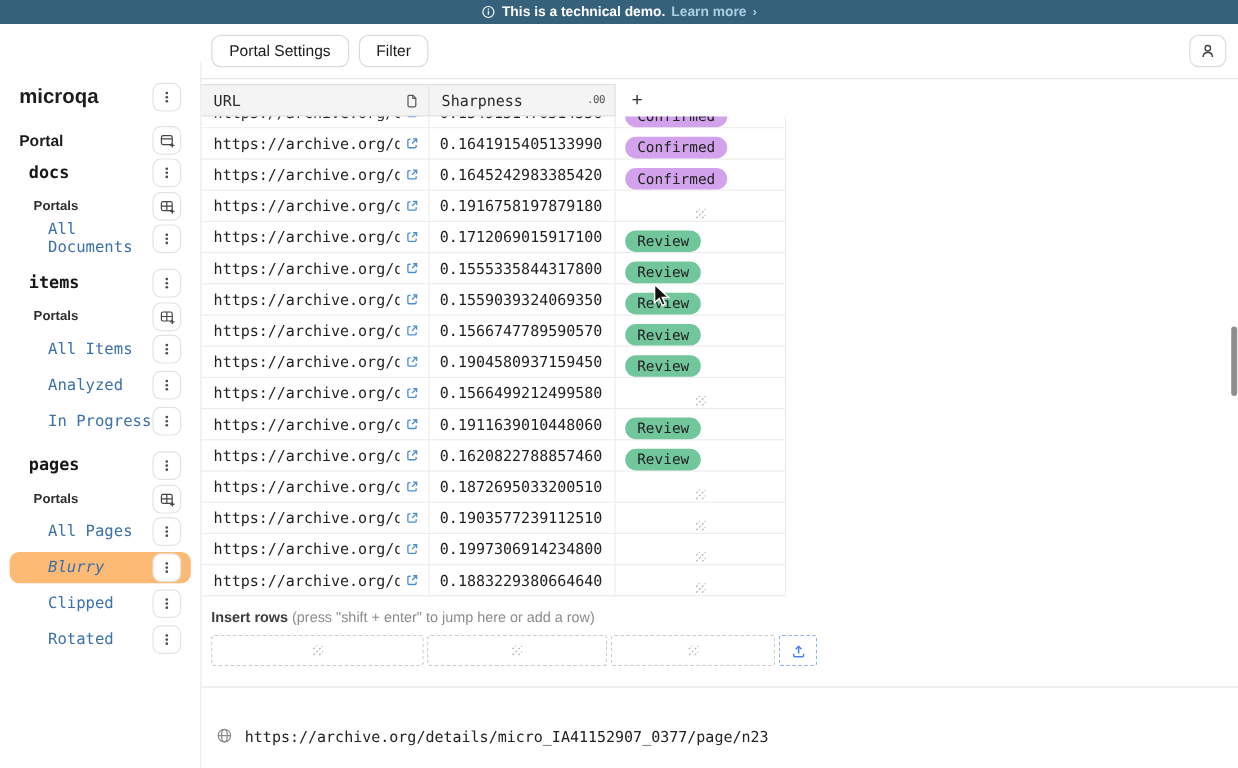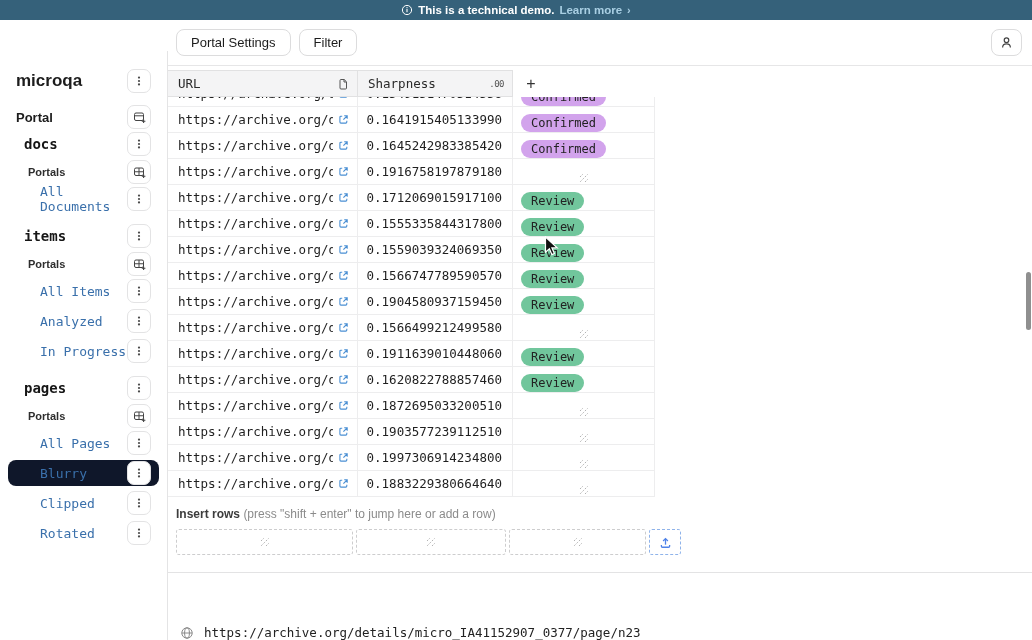--- a/index.html
+++ b/index.html
@@ -22,21 +22,21 @@
   .section-row{margin-top:10px;}
   .section-label{font-size:13px;font-weight:700;}
   #sidebar-groups{margin-top:-10px;}
   .side-group{margin-top:11px;}
   .tname-row{padding-left:24px;}
   .tname{font-family:"DejaVu Sans Mono",monospace;font-size:14px;font-weight:700;color:#161616;}
   .portals-row{margin-top:2px;padding-left:28px;}
   .portals-label{font-size:11px;font-weight:700;color:#2e2e2e;}
   .plink-row{margin:4px 8px 0;padding:0 8px 0 32px;border-radius:8px;}
   .plink-row.first{margin-top:1px;}
-  .plink-row.selected{background:#0f172a;}
+  .plink-row.selected{background:#fdba74;font-style:italic;}
   .plink{font-family:"DejaVu Sans Mono",monospace;font-size:13px;color:#3a70ab;cursor:pointer;}
   
   .main{position:absolute;left:168px;top:20px;right:0;bottom:0;background:#fff;}
   .toolbar{height:46px;border-bottom:1px solid #e6e6e7;display:flex;align-items:center;gap:8px;
            padding:0 8px;box-sizing:border-box;position:relative;}
   .btn{height:27px;padding:0 14px;border:1px solid #dcdcdd;border-radius:8px;background:#fff;
        font-size:13px;font-family:"Liberation Sans",sans-serif;color:#1c1c1c;cursor:pointer;}
   .person-btn{position:absolute;right:10px;top:9px;width:31px;height:27px;border:1px solid #dcdcdd;
               border-radius:8px;background:#fff;display:flex;align-items:center;justify-content:center;cursor:pointer;}
   
@@ -65,21 +65,21 @@
   .insert{margin:10px 0 0 8px;}
   .insert-label{font-size:12px;color:#8b8b8b;}
   .insert-label b{color:#3c3c3c;font-weight:700;}
   .insert-cells{display:flex;gap:3px;margin-top:8px;height:26px;}
   .icell{border:1px dashed #cdcdce;border-radius:3px;display:flex;align-items:center;justify-content:center;
          box-sizing:border-box;cursor:pointer;}
   .ic1{width:177px;}.ic2{width:150px;}.ic3{width:137px;}
   .icell.upload{width:32px;border-color:#8fb3ea;}
   
   .footerbar{position:absolute;left:0;right:0;top:552px;bottom:0;border-top:1px solid #e3e3e4;background:#fff;
-             display:flex;align-items:flex-end;gap:10px;padding:12px 0 0 12px;box-sizing:border-box;}
+             display:flex;align-items:center;gap:10px;padding:12px 0 0 12px;box-sizing:border-box;}
   .footer-url{font-family:"DejaVu Sans Mono",monospace;font-size:12.5px;color:#222;margin-top:1px;}
   
   .vthumb{position:absolute;right:1px;top:272px;width:5px;height:58px;background:#8f8f8f;border-radius:3px;cursor:grab;}
   .cursor{position:absolute;left:544px;top:236px;z-index:20;pointer-events:none;}
   .dec-ic{font-size:9px;color:#555;font-family:"DejaVu Sans Mono",monospace;letter-spacing:-0.5px;}
 </style>
 </head>
 <body>
 
 <div class="page">

